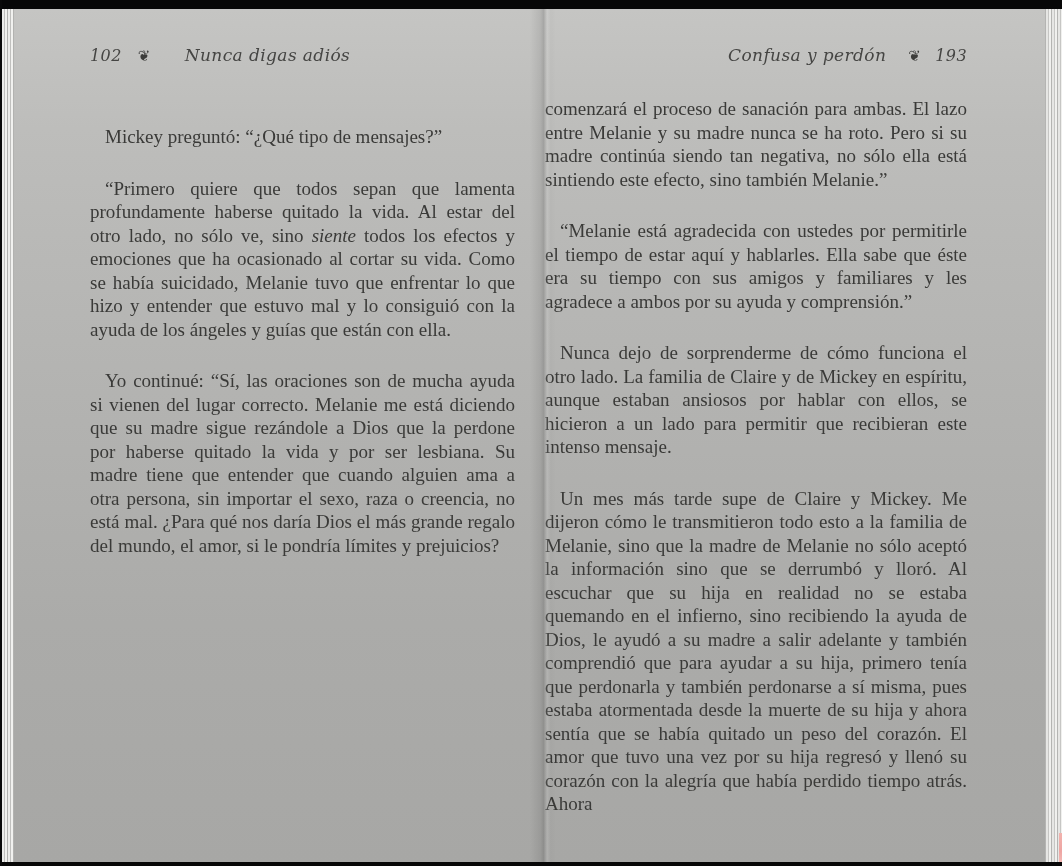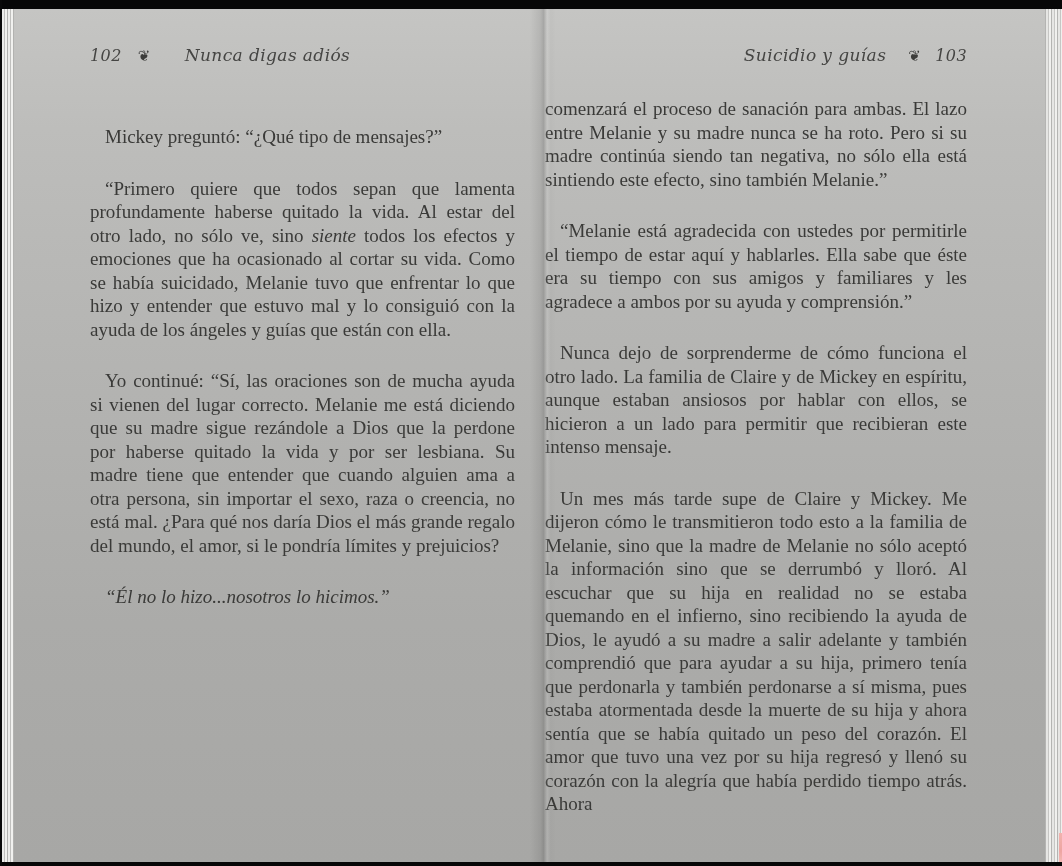--- a/index.html
+++ b/index.html
@@ -95,27 +95,26 @@
   <div class="book">
 
     <div class="page page-left">
       <div class="page-header">
         <span class="page-number">102</span><span class="fleuron">❦</span><span class="running-title">Nunca digas adiós</span>
       </div>
       <div class="page-body" id="left-paragraphs">
           <p class="para indent"><span>Mickey preguntó: “¿Qué tipo de mensajes?”</span></p>
           <p class="para indent"><span>“Primero quiere que todos sepan que lamenta profundamente haberse quitado la vida. Al estar del otro lado, no sólo ve, sino </span><span class="run-italic">siente</span><span> todos los efectos y emociones que ha ocasionado al cortar su vida. Como se había suicidado, Melanie tuvo que enfrentar lo que hizo y entender que estuvo mal y lo consiguió con la ayuda de los ángeles y guías que están con ella.</span></p>
           <p class="para indent"><span>Yo continué: “Sí, las oraciones son de mucha ayuda si vienen del lugar correcto. Melanie me está diciendo que su madre sigue rezándole a Dios que la perdone por haberse quitado la vida y por ser lesbiana. Su madre tiene que entender que cuando alguien ama a otra persona, sin importar el sexo, raza o creencia, no está mal. ¿Para qué nos daría Dios el más grande regalo del mundo, el amor, si le pondría límites y prejuicios?</span></p>
-          <p class="para indent ital"><span class="run-italic">“Él no lo hizo...nosotros lo hicimos.”</span></p>
         </div>
     </div>
 
     <div class="page page-right">
       <div class="page-header">
-        <span class="running-title">Suicidio y guías</span><span class="fleuron">❦</span><span class="page-number">103</span>
+        <span class="running-title">Confusa y perdón</span><span class="fleuron">❦</span><span class="page-number">193</span>
       </div>
       <div class="page-body" id="right-paragraphs">
           <p class="para"><span>comenzará el proceso de sanación para ambas. El lazo entre Melanie y su madre nunca se ha roto. Pero si su madre continúa siendo tan negativa, no sólo ella está sintiendo este efecto, sino también Melanie.”</span></p>
           <p class="para indent"><span>“Melanie está agradecida con ustedes por permitirle el tiempo de estar aquí y hablarles. Ella sabe que éste era su tiempo con sus amigos y familiares y les agradece a ambos por su ayuda y comprensión.”</span></p>
           <p class="para indent"><span>Nunca dejo de sorprenderme de cómo funciona el otro lado. La familia de Claire y de Mickey en espíritu, aunque estaban ansiosos por hablar con ellos, se hicieron a un lado para permitir que recibieran este intenso mensaje.</span></p>
           <p class="para indent"><span>Un mes más tarde supe de Claire y Mickey. Me dijeron cómo le transmitieron todo esto a la familia de Melanie, sino que la madre de Melanie no sólo aceptó la información sino que se derrumbó y lloró. Al escuchar que su hija en realidad no se estaba quemando en el infierno, sino recibiendo la ayuda de Dios, le ayudó a su madre a salir adelante y también comprendió que para ayudar a su hija, primero tenía que perdonarla y también perdonarse a sí misma, pues estaba atormentada desde la muerte de su hija y ahora sentía que se había quitado un peso del corazón.  El amor que tuvo una vez por su hija regresó y llenó su corazón con la alegría que había perdido tiempo atrás. Ahora</span></p>
         </div>
     </div>
 
     <div class="gutter"></div>

